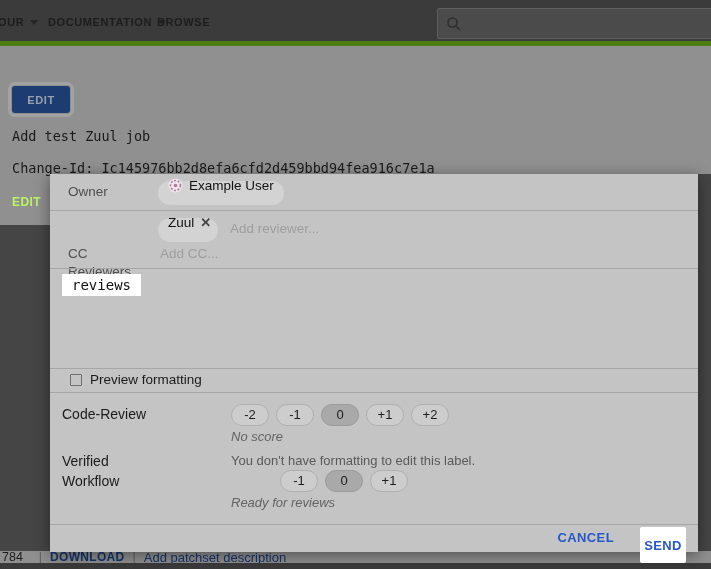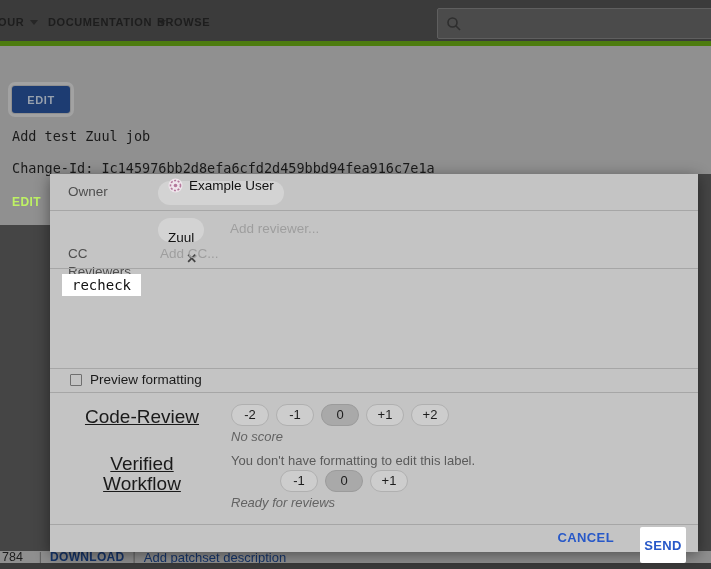--- a/index.html
+++ b/index.html
@@ -78,21 +78,21 @@
     font-family: "DejaVu Sans Mono", monospace; font-size: 14px; color: #111;
     padding: 3px 10px; cursor: text;
   }
   .preview-row { position: absolute; left: 20px; top: 198px; display: flex; align-items: center; gap: 8px; }
   .checkbox {
     width: 12px; height: 12px; border: 1.5px solid #6f6f6f; background: transparent;
     border-radius: 1px; cursor: pointer;
   }
   .preview-label { font-size: 13.5px; color: #1a1a1a; }
   .score-label {
-    position: absolute; width: 160px; text-align: center; font-size: 19px; color: #1a1a1a; text-decoration: underline;
+    position: absolute; width: 160px; text-align: left; font-size: 14px; color: #1a1a1a;
   }
   .pill-row { position: absolute; display: flex; gap: 7px; }
   .pill {
     min-width: 38px; height: 22px; border-radius: 11px; border: 1px solid #b0b0b0;
     background: #cdcdcd; font-size: 13px; color: #1c1c1c; text-align: center;
     line-height: 20px; cursor: pointer; font-family: "Liberation Sans", sans-serif;
     padding: 0 4px;
   }
   .pill.selected { background: #a9a9a9; border-color: #9b9b9b; }
   .hint { position: absolute; left: 181px; font-style: italic; font-size: 13px; color: #636363; }
@@ -158,31 +158,31 @@
       <svg width="15" height="15" viewBox="0 0 15 15">
         <circle cx="7.5" cy="7.5" r="7" fill="#efe6ec"></circle>
         <circle cx="7.5" cy="7.5" r="5" fill="none" stroke="#b4799c" stroke-width="1.6" stroke-dasharray="2 1.6"></circle>
         <circle cx="7.5" cy="7.5" r="1.8" fill="#b4799c"></circle>
       </svg>
       <span>Example User</span>
     </div>
     <div class="divider" style="top:36px;"></div>
 
     <div class="row-label" style="top:53px;margin-top:37px;">Reviewers</div>
-    <div class="chip" style="left:108px; top:44px;flex-direction:column;">
+    <div class="chip" style="left:108px; top:44px;">
       <span>Zuul</span>
       <span class="x">✕</span>
     </div>
     <div class="placeholder" style="left:180px; top:47px;">Add reviewer...</div>
 
     <div class="row-label" style="top:72px;text-align:right;">CC</div>
     <div class="placeholder" style="left:110px; top:72px;">Add CC...</div>
     <div class="divider" style="top:94px;"></div>
 
-    <div class="recheck">recheck</div>
+    <div class="recheck">reviews</div>
     <div class="divider" style="top:194px;"></div>
 
     <div class="preview-row">
       <span class="checkbox"></span>
       <span class="preview-label">Preview formatting</span>
     </div>
     <div class="divider" style="top:218px;"></div>
 
     <div class="score-label" style="left:12px; top:232px;">Code-Review</div>
     <div class="pill-row" style="left:181px; top:230px;">

